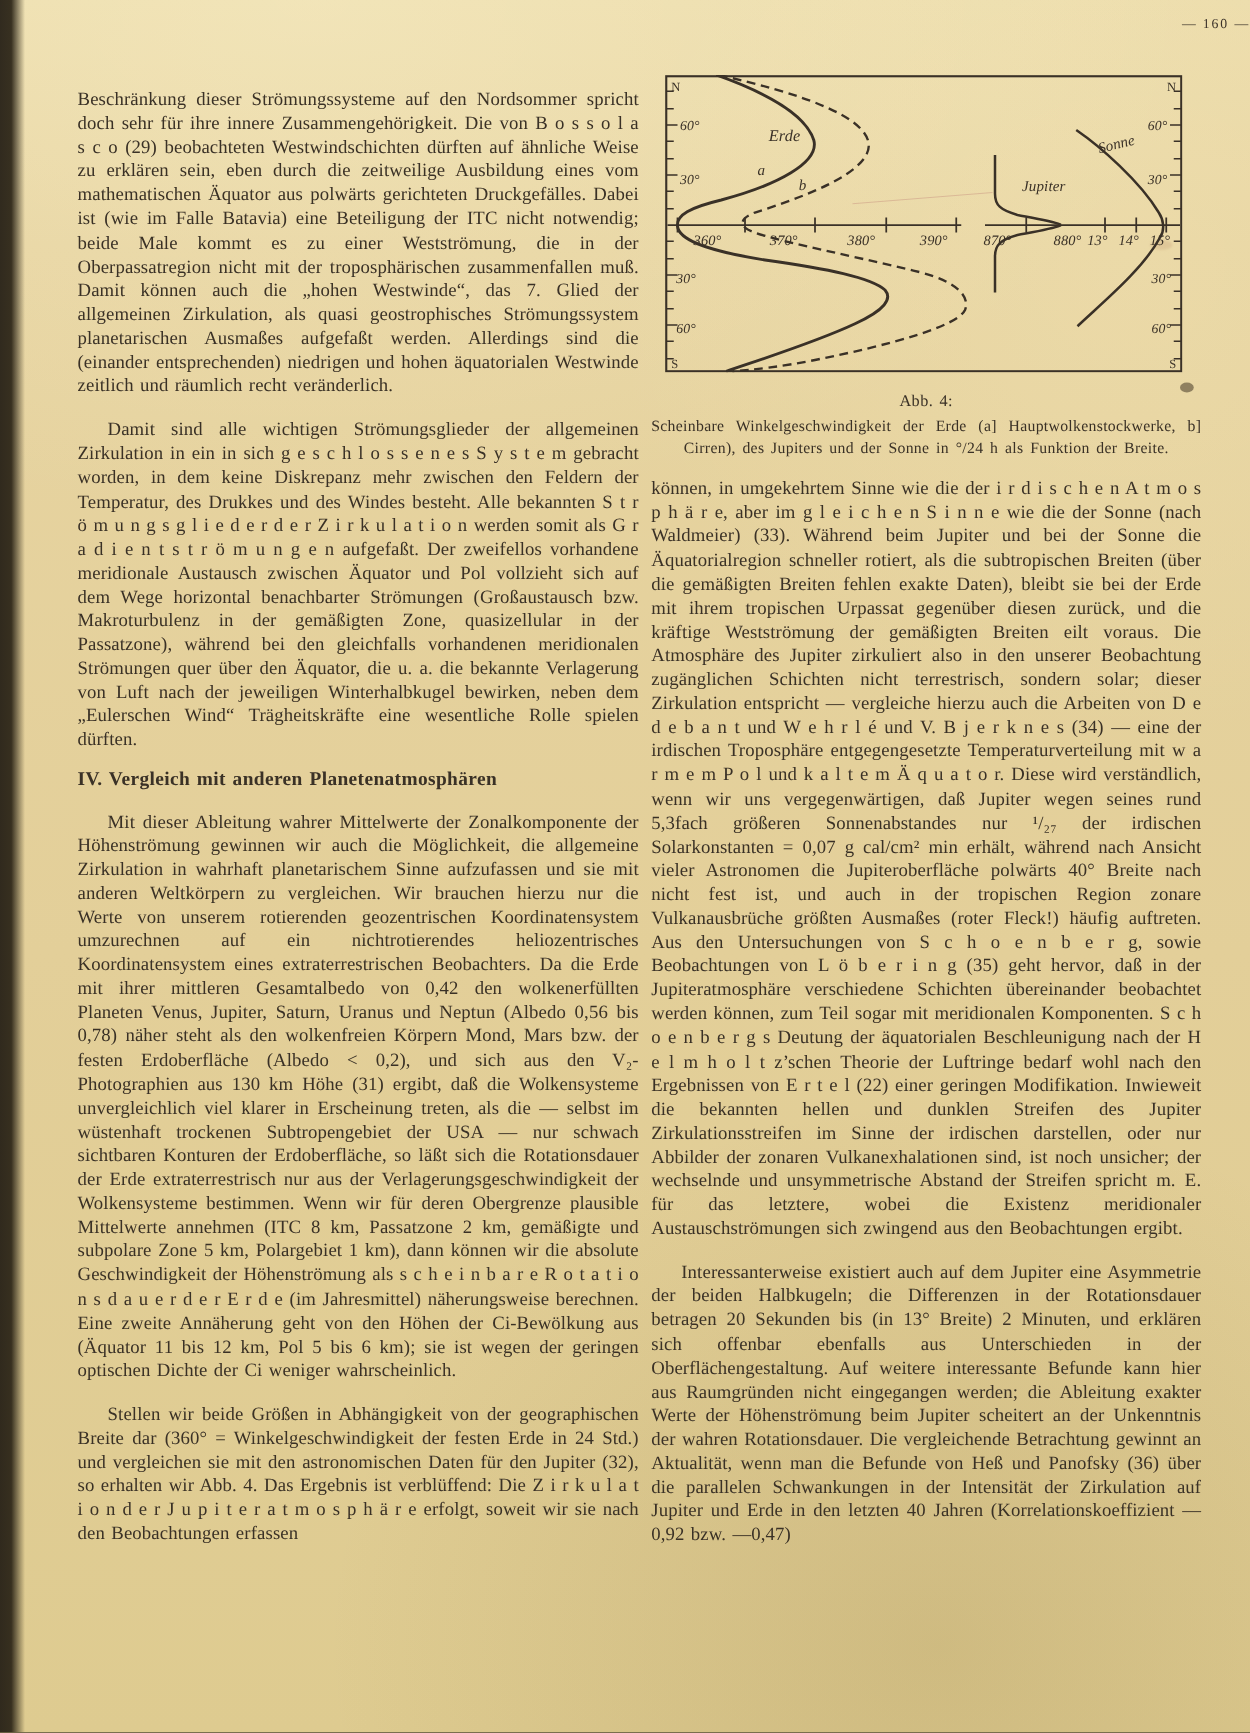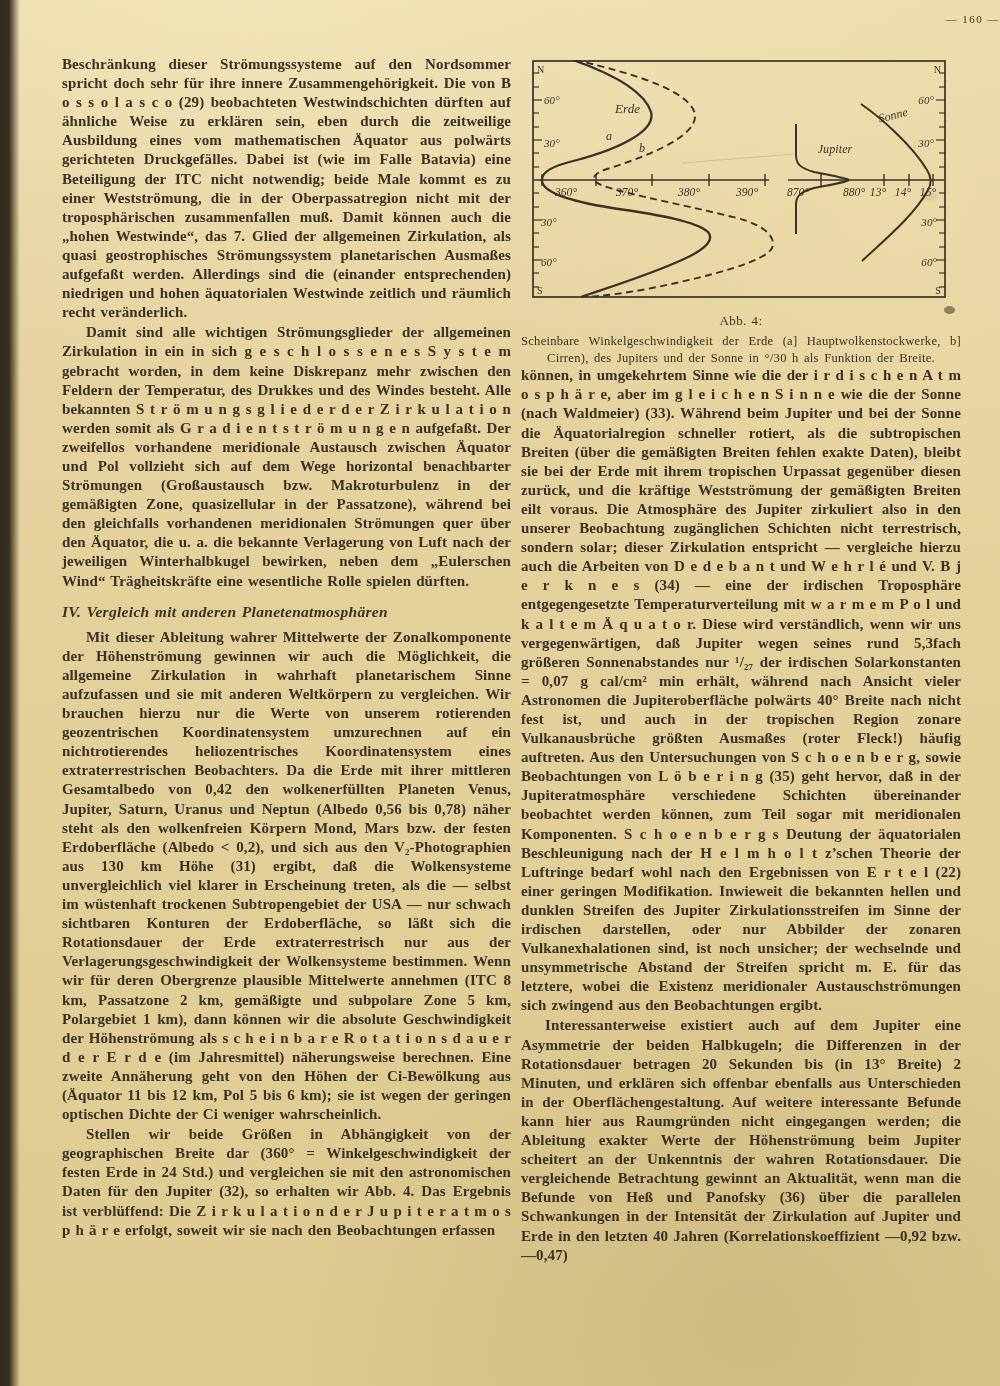--- a/index.html
+++ b/index.html
@@ -34,26 +34,25 @@
     position:absolute;top:13px;left:0;right:0;text-align:right;
     font-size:11px;letter-spacing:1.5px;color:#3c332a;
   }
   .col{
     position:absolute;text-align:justify;
     font-size:15px;line-height:19.1px;
     word-spacing:1.2px;letter-spacing:0.1px;
   }
   .col-left{left:62px;top:55px;width:449px;height:1300px;}
   .col-right{left:521px;top:60px;width:440px;height:1290px;}
-  p.para{margin:0 0 1px 0;font-weight:bold;}
+  p.para{margin:16px 0 1px 0;}
   p.indent{text-indent:24px;}
   h3.section-heading{
     font-size:15.5px;font-weight:bold;margin:11px 0 7px 0;text-align:left;
     letter-spacing:0.3px;
-    font-style:italic;
   }
   figure.fig{margin:0;padding:0;}
   svg.figbox{display:block;margin-left:11px;}
   .cap-title{text-align:center;font-weight:normal;font-size:13px;margin-top:13px;letter-spacing:0.4px;}
   .cap-text{
     font-size:12.6px;line-height:16.6px;margin-top:3px;
     text-align:justify;text-align-last:center;
     letter-spacing:0.25px;word-spacing:2px;
   }
   .para-start{margin-top:25px;}
@@ -175,20 +174,20 @@
           <text x="83" y="53" font-size="13">Erde</text>
           <text x="74" y="80" font-size="12">a</text>
           <text x="107" y="92" font-size="12">b</text>
           <text x="303" y="93" font-size="12" text-anchor="middle">Jupiter</text>
           <text x="362" y="59" font-size="12" text-anchor="middle" transform="rotate(-14 362 59)">Sonne</text>
         </g>
       </svg>
 
       <figcaption>
         <div class="cap-title">Abb. 4:</div>
-        <div class="cap-text">Scheinbare Winkelgeschwindigkeit der Erde (a] Hauptwolkenstockwerke, b] Cirren), des Jupiters und der Sonne in °/30 h als Funktion der Breite.</div>
+        <div class="cap-text">Scheinbare Winkelgeschwindigkeit der Erde (a] Hauptwolkenstockwerke, b] Cirren), des Jupiters und der Sonne in °/24 h als Funktion der Breite.</div>
       </figcaption>
     </figure>
 
     <p class="para para-start">können, in umgekehrtem Sinne wie die der i r d i s c h e n  A t m o s p h ä r e, aber im g l e i c h e n  S i n n e wie die der Sonne (nach Waldmeier) (33). Während beim Jupiter und bei der Sonne die Äquatorialregion schneller rotiert, als die subtropischen Breiten (über die gemäßigten Breiten fehlen exakte Daten), bleibt sie bei der Erde mit ihrem tropischen Urpassat gegenüber diesen zurück, und die kräftige Westströmung der gemäßigten Breiten eilt voraus. Die Atmosphäre des Jupiter zirkuliert also in den unserer Beobachtung zugänglichen Schichten nicht terrestrisch, sondern solar; dieser Zirkulation entspricht — vergleiche hierzu auch die Arbeiten von D e d e b a n t und W e h r l é und V. B j e r k n e s (34) — eine der irdischen Troposphäre entgegengesetzte Temperaturverteilung mit w a r m e m  P o l und k a l t e m  Ä q u a t o r. Diese wird verständlich, wenn wir uns vergegenwärtigen, daß Jupiter wegen seines rund 5,3fach größeren Sonnenabstandes nur ¹/₂₇ der irdischen Solarkonstanten = 0,07 g cal/cm² min erhält, während nach Ansicht vieler Astronomen die Jupiteroberfläche polwärts 40° Breite nach nicht fest ist, und auch in der tropischen Region zonare Vulkanausbrüche größten Ausmaßes (roter Fleck!) häufig auftreten. Aus den Untersuchungen von S c h o e n b e r g, sowie Beobachtungen von L ö b e r i n g (35) geht hervor, daß in der Jupiteratmosphäre verschiedene Schichten übereinander beobachtet werden können, zum Teil sogar mit meridionalen Komponenten. S c h o e n b e r g s Deutung der äquatorialen Beschleunigung nach der H e l m h o l t z’schen Theorie der Luftringe bedarf wohl nach den Ergebnissen von E r t e l (22) einer geringen Modifikation. Inwieweit die bekannten hellen und dunklen Streifen des Jupiter Zirkulationsstreifen im Sinne der irdischen darstellen, oder nur Abbilder der zonaren Vulkanexhalationen sind, ist noch unsicher; der wechselnde und unsymmetrische Abstand der Streifen spricht m. E. für das letztere, wobei die Existenz meridionaler Austauschströmungen sich zwingend aus den Beobachtungen ergibt.</p>
     <p class="para indent">Interessanterweise existiert auch auf dem Jupiter eine Asymmetrie der beiden Halbkugeln; die Differenzen in der Rotationsdauer betragen 20 Sekunden bis (in 13° Breite) 2 Minuten, und erklären sich offenbar ebenfalls aus Unterschieden in der Oberflächengestaltung. Auf weitere interessante Befunde kann hier aus Raumgründen nicht eingegangen werden; die Ableitung exakter Werte der Höhenströmung beim Jupiter scheitert an der Unkenntnis der wahren Rotationsdauer. Die vergleichende Betrachtung gewinnt an Aktualität, wenn man die Befunde von Heß und Panofsky (36) über die parallelen Schwankungen in der Intensität der Zirkulation auf Jupiter und Erde in den letzten 40 Jahren (Korrelationskoeffizient —0,92 bzw. —0,47)</p>
   </div>
 </div>
 
 </body></html>

